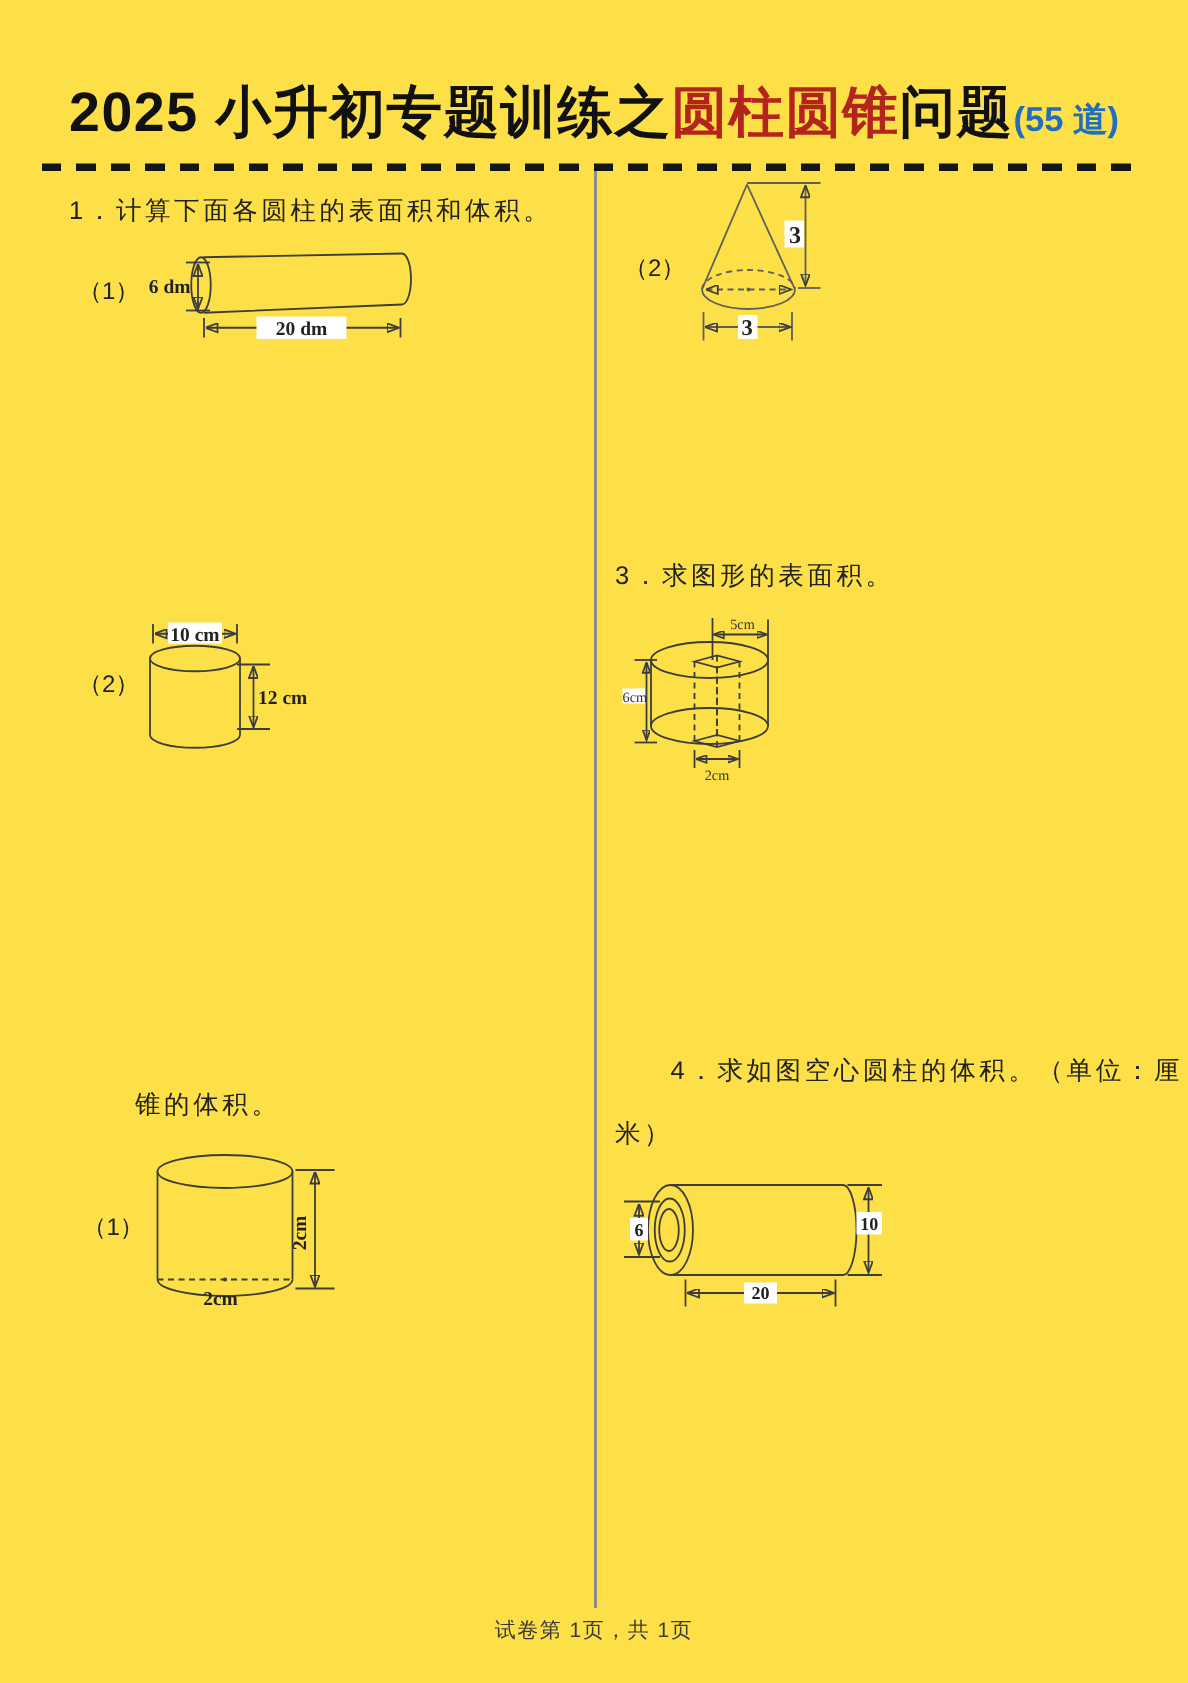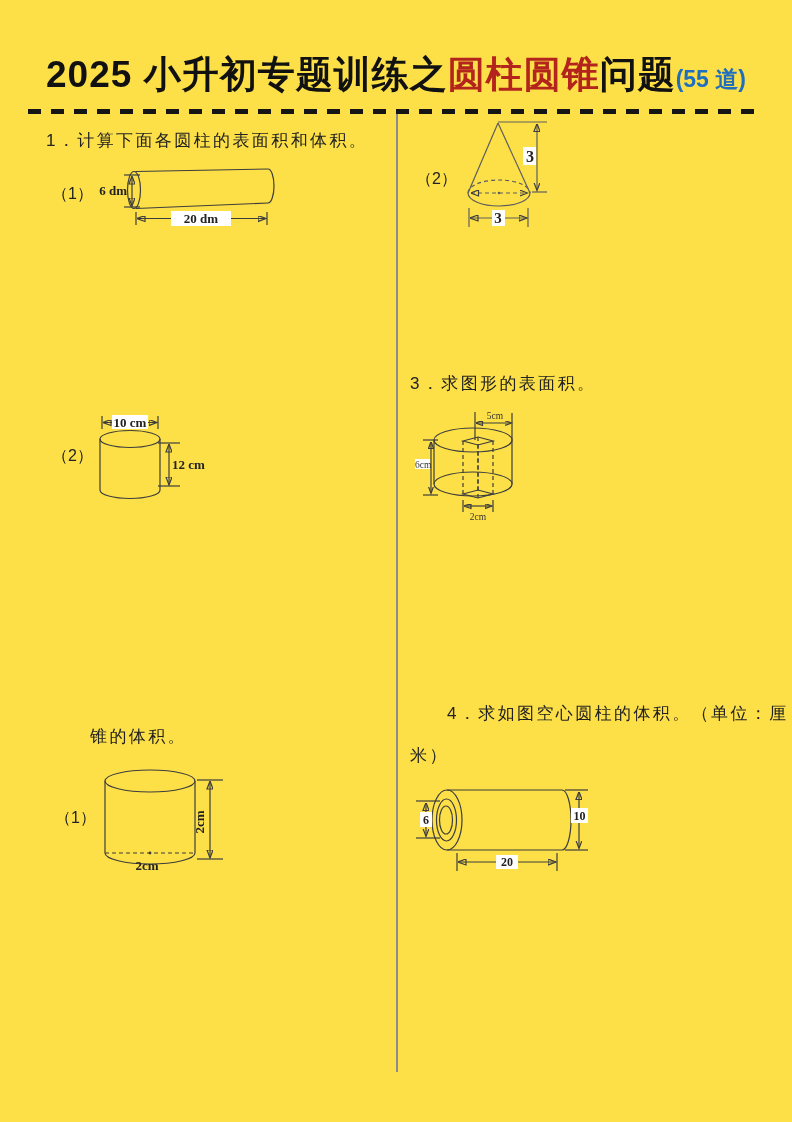--- a/index.html
+++ b/index.html
@@ -246,14 +246,15 @@
     </g>
     <g>
       <line x1="45" y1="73" x2="45" y2="91"></line>
       <line x1="145" y1="73" x2="145" y2="91"></line>
       <line x1="46.5" y1="82" x2="143.5" y2="82" marker-start="url(#aFs)" marker-end="url(#aFe)"></line>
       <rect class="bg" x="84" y="75" width="22" height="14"></rect>
       <text class="dim" x="95" y="86" text-anchor="middle" style="font-size:12px">20</text>
     </g>
   </svg>
 
+  <div class="footer">试卷第 1页，共 1页</div>
 
 </div>
 
 </body></html>

